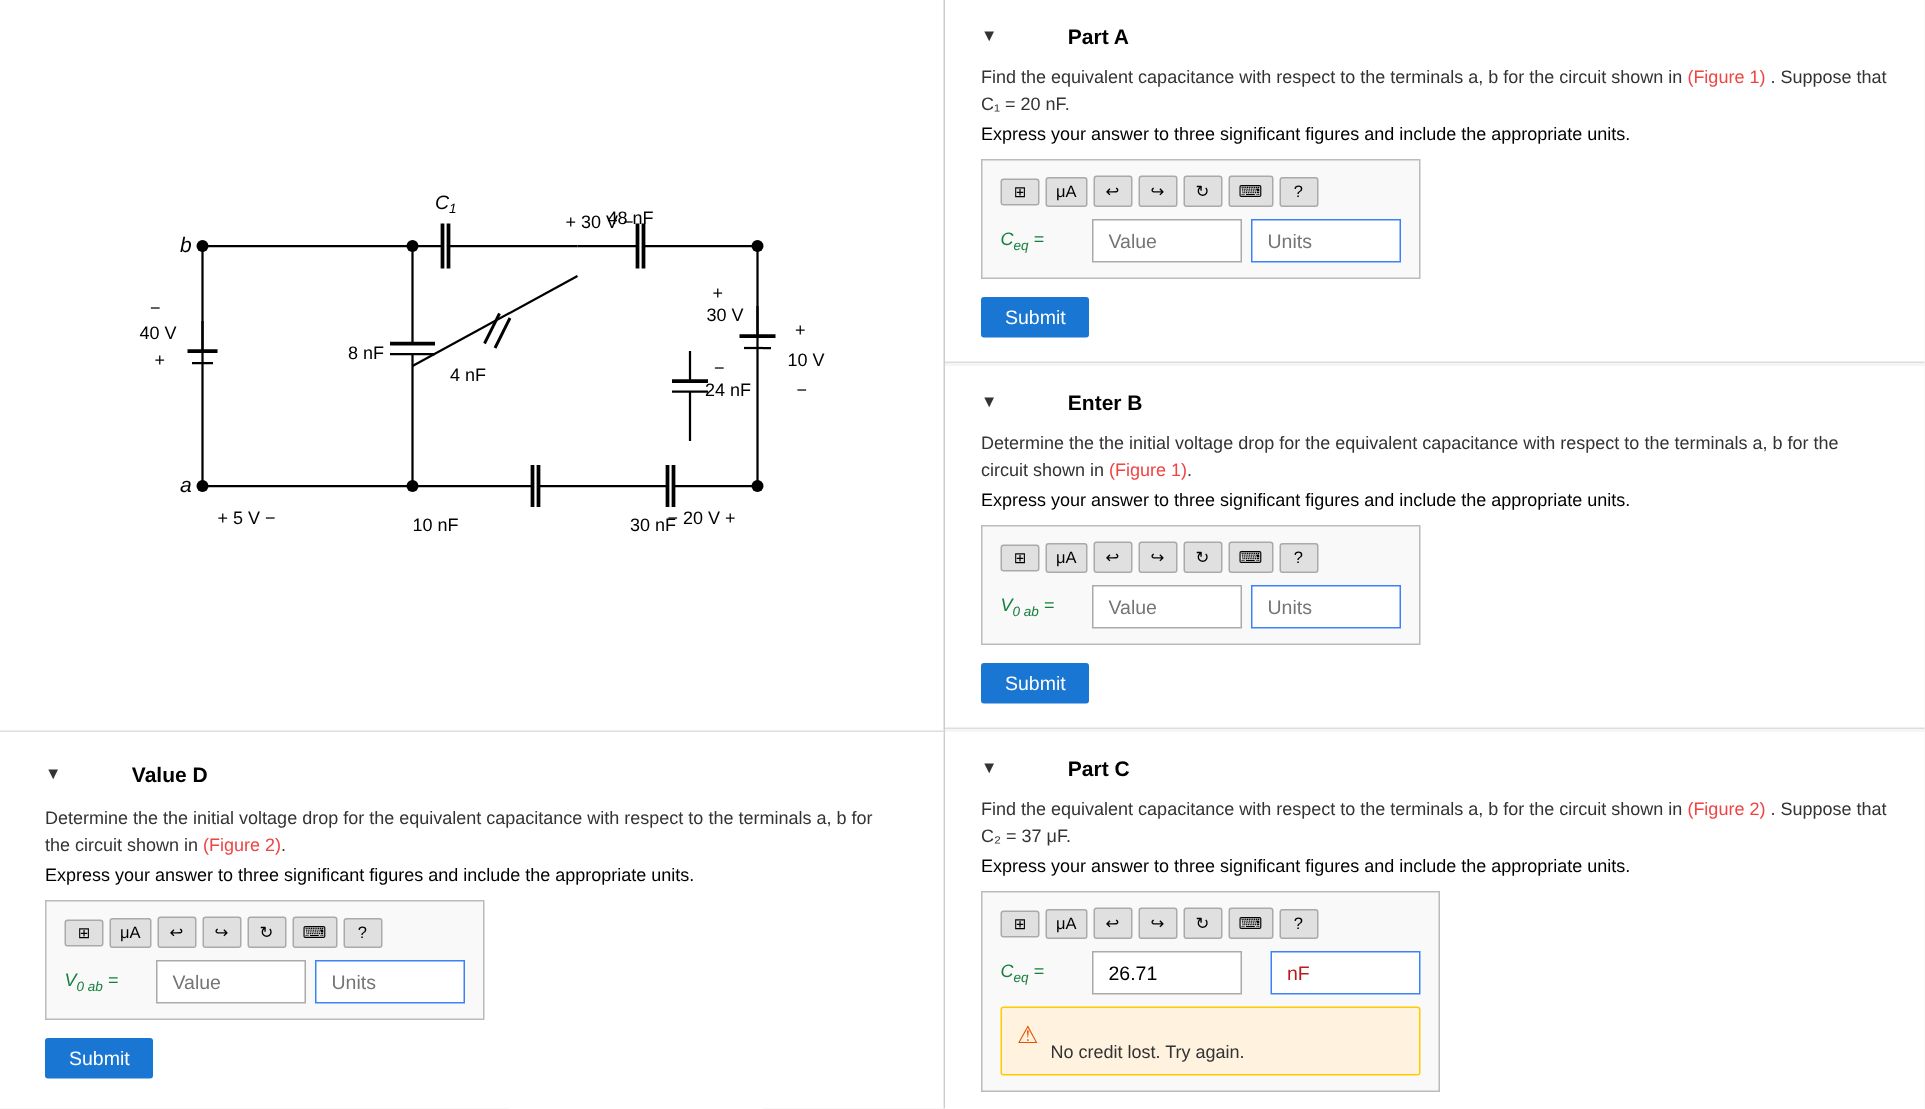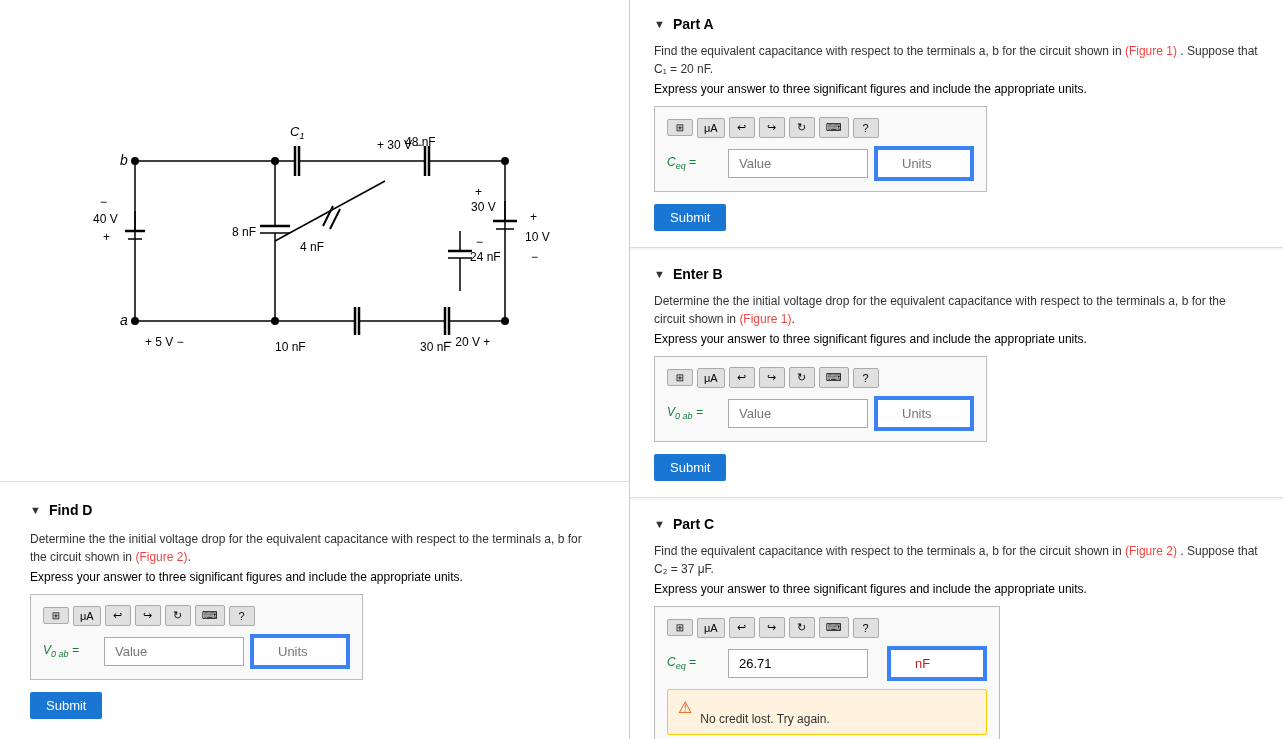--- a/index.html
+++ b/index.html
@@ -45,20 +45,21 @@
 
     .collapse-arrow {
       cursor: pointer;
       font-size: 11px;
       color: #333;
     }
 
     .part-label {
       font-weight: bold;
       font-size: 14px;
+      margin-left: 39px;
     }
 
     .description-text {
       font-size: 12px;
       color: #333;
       margin-bottom: 4px;
       line-height: 1.5;
     }
 
     .description-text a {
@@ -113,32 +114,32 @@
       font-size: 12px;
       color: #15803d;
       min-width: 55px;
       font-style: italic;
     }
 
     .value-input {
       border: 1px solid #aaa;
       padding: 6px 10px;
       font-size: 13px;
-      width: 140px;
+      width: 100px;
       color: #999;
       background: #fff;
     }
 
     .value-input.filled {
       color: #000;
     }
 
     .units-input {
-      border: 4px solid #3b82f6;
-      padding: 6px 24px;
+      border: 1px solid #3b82f6;
+      padding: 6px 10px;
       font-size: 13px;
       width: 100px;
       color: #999;
       background: #fff;
     }
 
     .units-input.filled {
       color: #000;
     }
 
@@ -311,21 +312,21 @@
 
       <text x="70" y="255" font-size="12">+  5 V  −</text>
 
       <text x="370" y="255" font-size="12">−  20 V  +</text>
     </svg>
   </div>
 
   <div class="part-d-section">
     <div class="part-header">
       <span class="collapse-arrow">▼</span>
-      <span class="part-label">Find D</span>
+      <span class="part-label">Value D</span>
     </div>
     <p class="description-text">
       <span>Determine the the initial voltage drop for the equivalent capacitance with respect to the terminals a, b for the circuit shown in</span>
       <a href="#">(Figure 2)</a>.
     </p>
     <p class="bold-text">Express your answer to three significant figures and include the appropriate units.</p>
     <div class="answer-box">
       <div class="toolbar">
         <button class="toolbar-btn matrix">⊞</button>
         <button class="toolbar-btn">μA</button>

